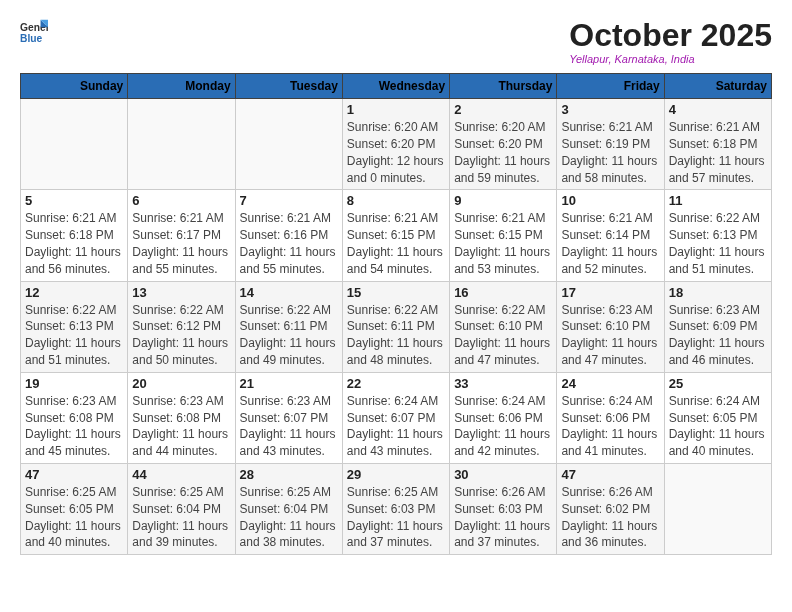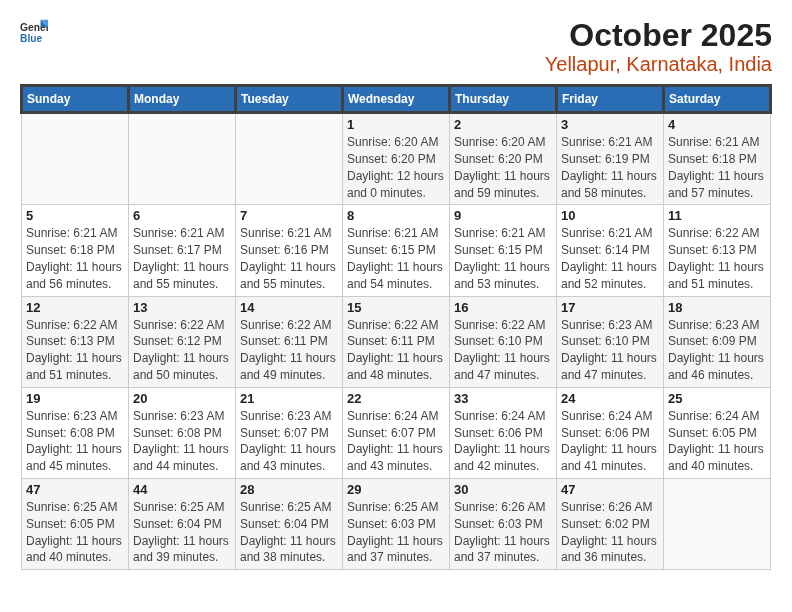--- a/index.html
+++ b/index.html
@@ -24,45 +24,45 @@
     .logo {
       display: flex;
       align-items: center;
       gap: 4px;
     }
     .logo-icon {
       width: 28px;
       height: 28px;
     }
     .title-block {
-      text-align: right;
     }
     .title-block h1 {
       font-size: 32px;
       font-weight: bold;
       color: #222;
       line-height: 1.1;
     }
     .title-block h2 {
-      font-size: 20px;
-      color: #c2410c;
+      font-size: 11px;
+      color: #a21caf;
       font-weight: normal;
+      font-style: italic;
     }
     .calendar {
       width: 100%;
       border-collapse: collapse;
       table-layout: fixed;
     }
     .calendar thead tr th {
       background: #2a6db5;
-      color: #ffffff;
+      color: #000000;
       font-size: 12px;
       padding: 5px 4px;
-      text-align: left;
-      border: 3px solid #404040;
+      text-align: right;
+      border: 1px solid #404040;
       font-weight: bold;
     }
     .calendar tbody tr td {
       border: 1px solid #ccc;
       vertical-align: top;
       padding: 3px 4px;
       font-size: 10px;
       color: #333;
       height: 80px;
       background: #fff;

